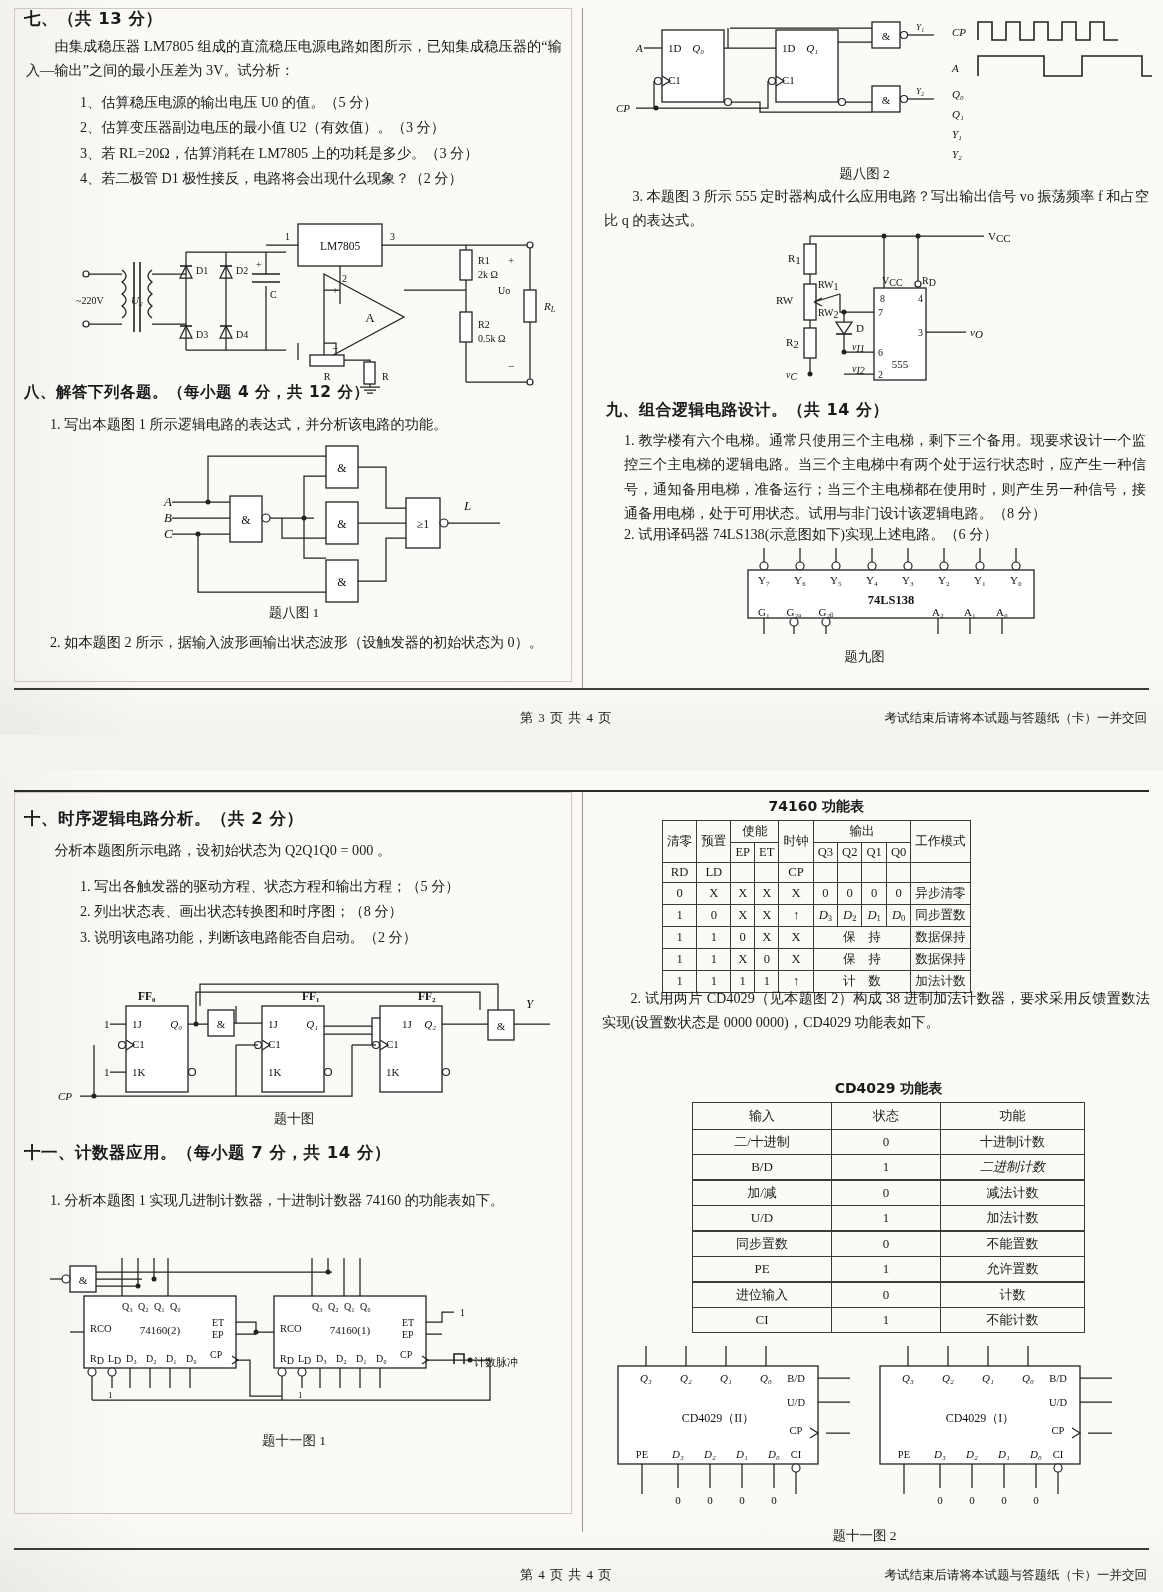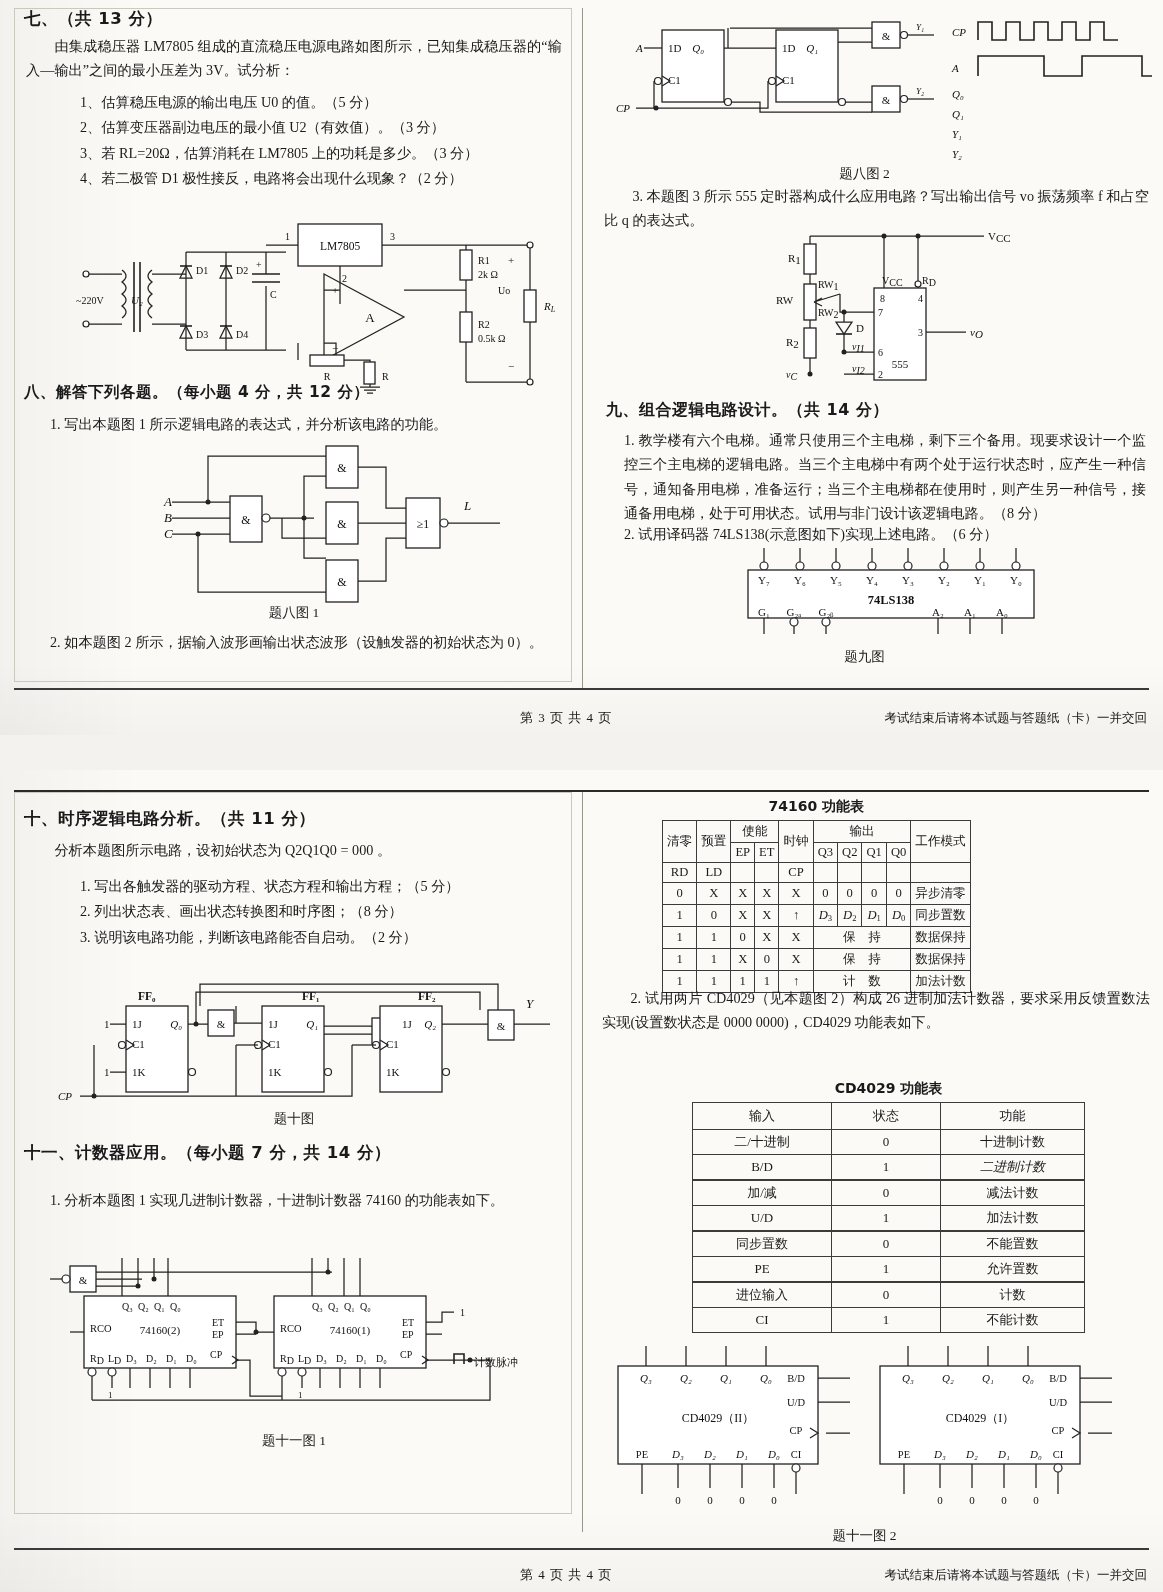--- a/index.html
+++ b/index.html
@@ -345,21 +345,21 @@
   <div class="ft ftr">考试结束后请将本试题与答题纸（卡）一并交回</div>
 </div>
 
 <div class="page" id="page4">
   <div class="sheet"></div>
   <div class="vrule" style="left:582px;top:20px;bottom:60px"></div>
   <div class="hrule" style="top:20px"></div>
   <div class="frameL" style="left:14px;top:22px;width:556px;height:720px;border-color:#cdc8bf"></div>
 
   <div class="col colL">
-    <h2 class="sec" style="position:absolute;left:10px;top:38px">十、时序逻辑电路分析。（共 11 分）</h2>
+    <h2 class="sec" style="position:absolute;left:10px;top:38px">十、时序逻辑电路分析。（共 2 分）</h2>
     <p class="tx ind" style="position:absolute;left:12px;top:68px;width:536px">分析本题图所示电路，设初始状态为 Q2Q1Q0 = 000 。</p>
     <div style="position:absolute;left:40px;top:104px;width:510px">
       <p class="li"><span>1. 写出各触发器的驱动方程、状态方程和输出方程；（5 分）</span></p>
       <p class="li"><span>2. 列出状态表、画出状态转换图和时序图；（8 分）</span></p>
       <p class="li"><span>3. 说明该电路功能，判断该电路能否自启动。（2 分）</span></p>
     </div>
 
     <div class="fig" style="left:36px;top:208px">
       <svg width="520" height="128" viewBox="0 0 520 128">
         <text x="88" y="22" style="font-size:11.5px;font-weight:bold">FF₀</text>
@@ -582,21 +582,21 @@
               <td>1</td>
               <td>1</td>
               <td>↑</td>
               <td colspan="4">计　数</td>
               <td>加法计数</td>
             </tr>
           </tbody>
       </table>
     </div>
 
-    <p class="tx" style="position:absolute;left:10px;top:216px;width:548px;text-indent:2em">2. 试用两片 CD4029（见本题图 2）构成 26 进制加法计数器，要求采用反馈置数法实现(设置数状态是 0000 0000)，CD4029 功能表如下。</p>
+    <p class="tx" style="position:absolute;left:10px;top:216px;width:548px;text-indent:2em">2. 试用两片 CD4029（见本题图 2）构成 38 进制加法计数器，要求采用反馈置数法实现(设置数状态是 0000 0000)，CD4029 功能表如下。</p>
 
     <div style="position:absolute;left:100px;top:310px">
       <div class="tt">CD4029 功能表</div>
       <table class="fn" style="font-size:13px">
         <thead>
           <tr>
             <td style="width:130px;padding:4px">输入</td>
             <td style="width:100px;padding:4px">状态</td>
             <td style="width:135px;padding:4px">功能</td>
           </tr>

